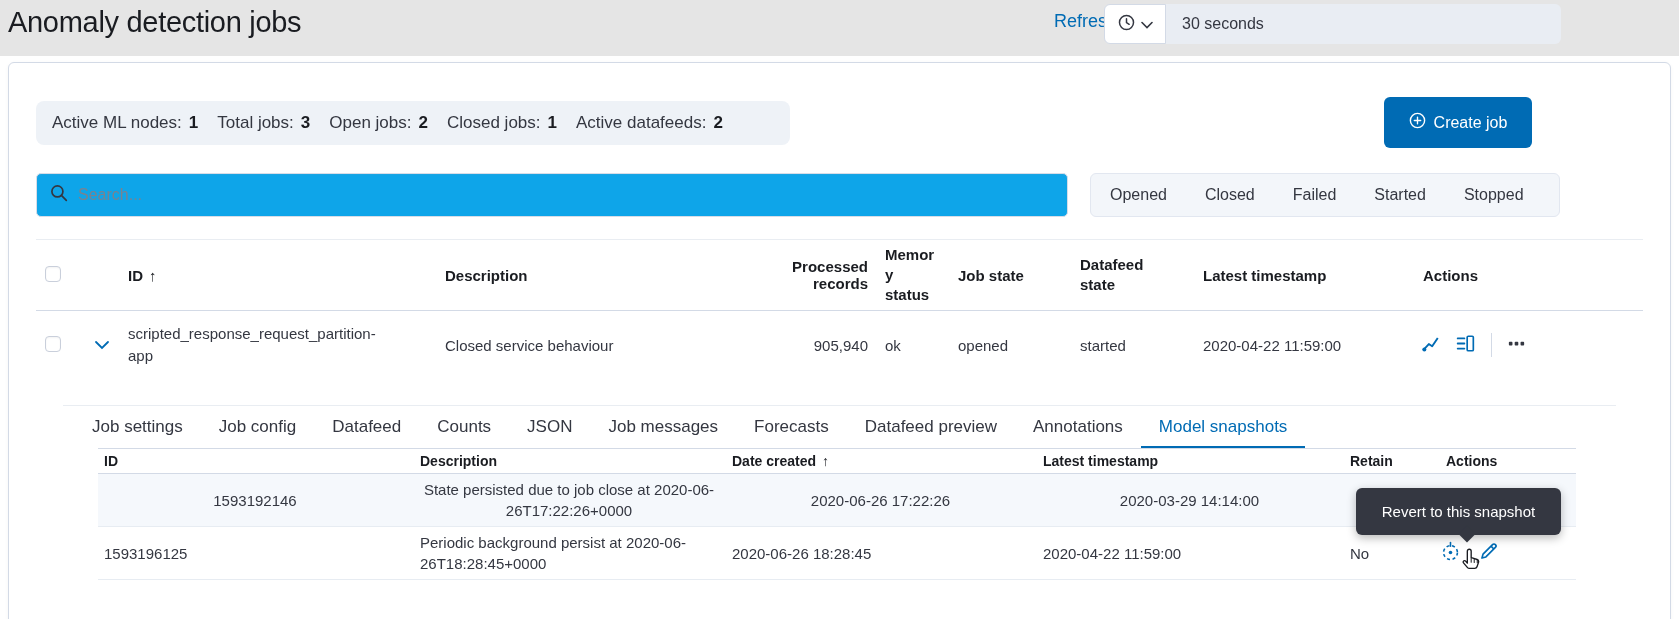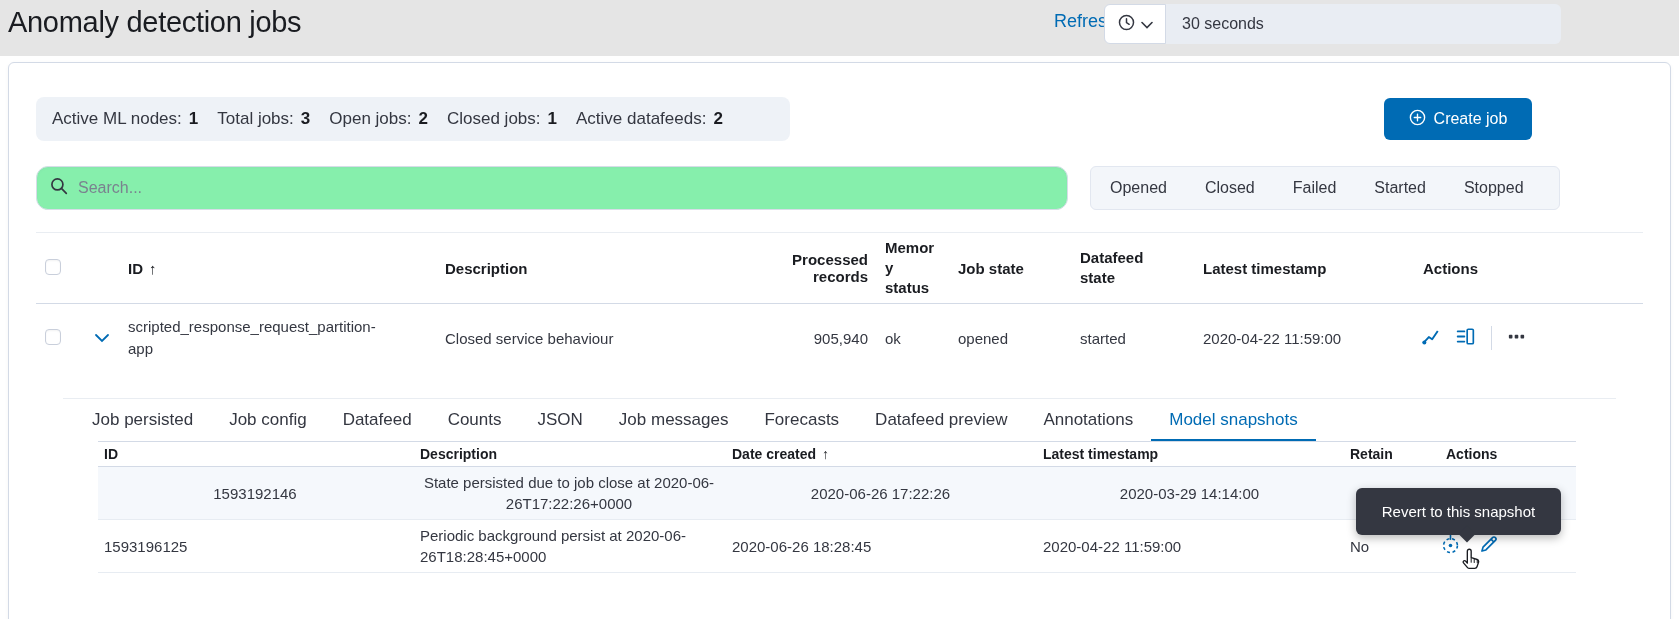--- a/index.html
+++ b/index.html
@@ -21,26 +21,26 @@
   
   .panel { position:absolute; left:8px; top:62px; width:1663px; height:580px;
     background:#fff; border:1px solid #d3dae6; border-radius:6px;
     box-shadow:0 1px 4px rgba(0,0,0,.04); }
 
   .stats-row { margin:34px 27px 0 27px; display:flex; align-items:center; }
   .stats-bar { width:754px; height:44px; background:#eef2f7; border-radius:8px;
     display:flex; align-items:center; gap:19px; padding:0 16px; font-size:17px; }
   .stat { display:flex; gap:7px; white-space:nowrap; }
   .stat b { color:#1a1c21; font-weight:700; }
-  .create-job-btn { margin-left:auto; margin-right:111px; height:42px; min-width:148px;
+  .create-job-btn { margin-left:auto; margin-right:111px; height:51px; min-width:148px;
     background:#006BB4; border:none; border-radius:6px; color:#fff; font-size:16px; font-weight:500;
     font-family:inherit; display:flex; align-items:center; justify-content:center; gap:8px; cursor:pointer; padding:0 16px; }
 
   .search-row { margin:25px 110px 0 27px; display:flex; gap:22px; }
-  .search-box { flex:1; height:44px; background:#86efac; border:1px solid #d7dde8; border-radius:12px;
+  .search-box { flex:1; height:44px; background:#0ea5e9; border:1px solid #d7dde8; border-radius:5px;
     display:flex; align-items:center; padding:0 13px; gap:10px; box-shadow:inset 0 1px 2px rgba(152,162,179,.12); }
   .search-box input { flex:1; border:none; outline:none; font-size:16px; color:#343741;
     font-family:inherit; background:transparent; }
   .search-box input::placeholder { color:#7a828f; }
   .filter-group { width:470px; height:44px; background:#f3f6fa; border:1px solid #e2e7f0;
     border-radius:6px; display:flex; align-items:stretch; overflow:hidden; }
   .filter-btn { border:none; background:transparent; font-family:inherit; font-size:16px;
     color:#343741; padding:0 19px; cursor:pointer; display:flex; align-items:center; gap:9px; }
   .filter-sep { width:1px; background:#d3dae6; }
 
@@ -240,21 +240,21 @@
                 <rect x="6.3" y="6.4" width="3.4" height="3.4" rx="0.8" fill="#343741"></rect>
                 <rect x="11.8" y="6.4" width="3.4" height="3.4" rx="0.8" fill="#343741"></rect>
               </svg>
           </span>
         </button>
       </div>
     </div>
 
     <div class="expand-region">
       <div class="tabs">
-        <button class="tab">Job persisted</button>
+        <button class="tab">Job settings</button>
         <button class="tab">Job config</button>
         <button class="tab">Datafeed</button>
         <button class="tab">Counts</button>
         <button class="tab">JSON</button>
         <button class="tab">Job messages</button>
         <button class="tab">Forecasts</button>
         <button class="tab">Datafeed preview</button>
         <button class="tab">Annotations</button>
         <button class="tab selected">Model snapshots</button>
       </div>

